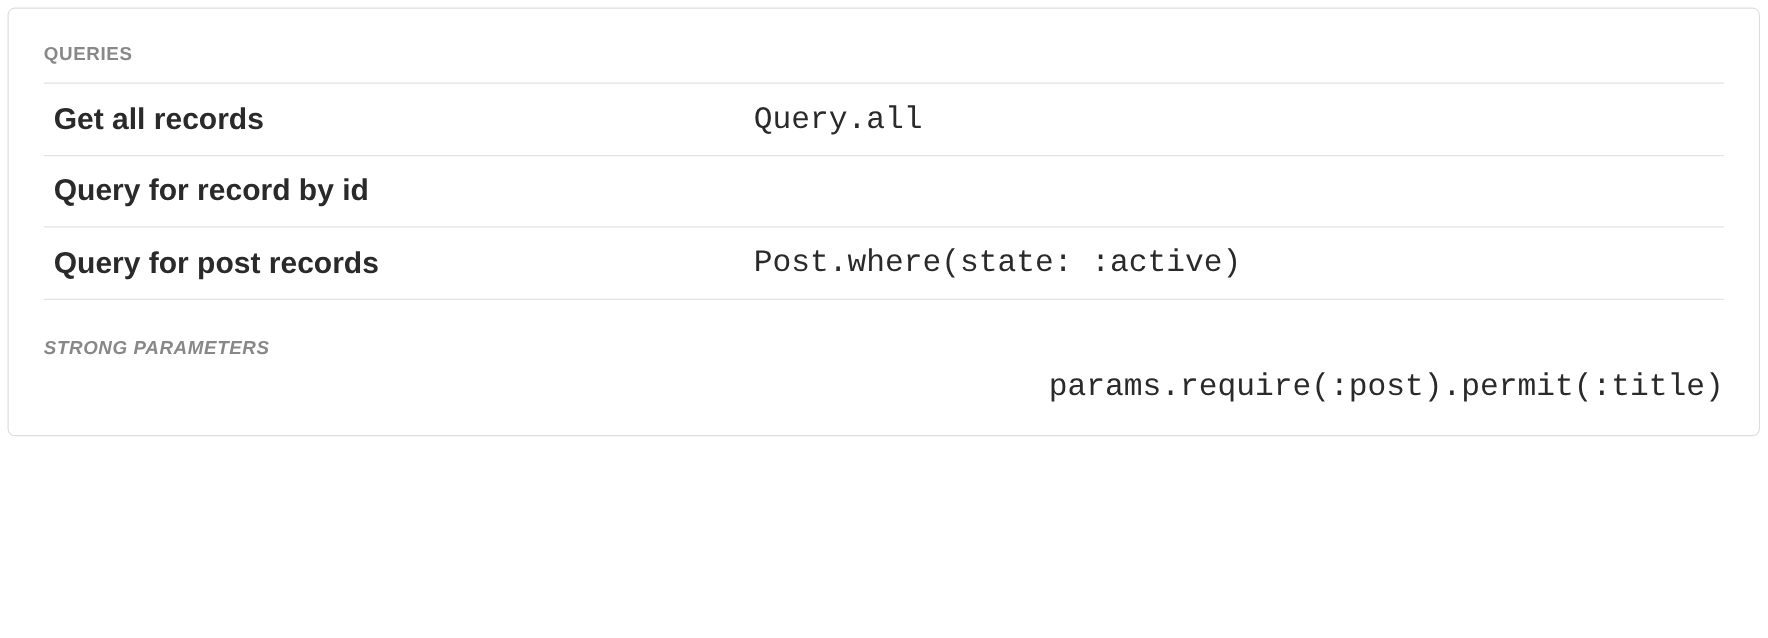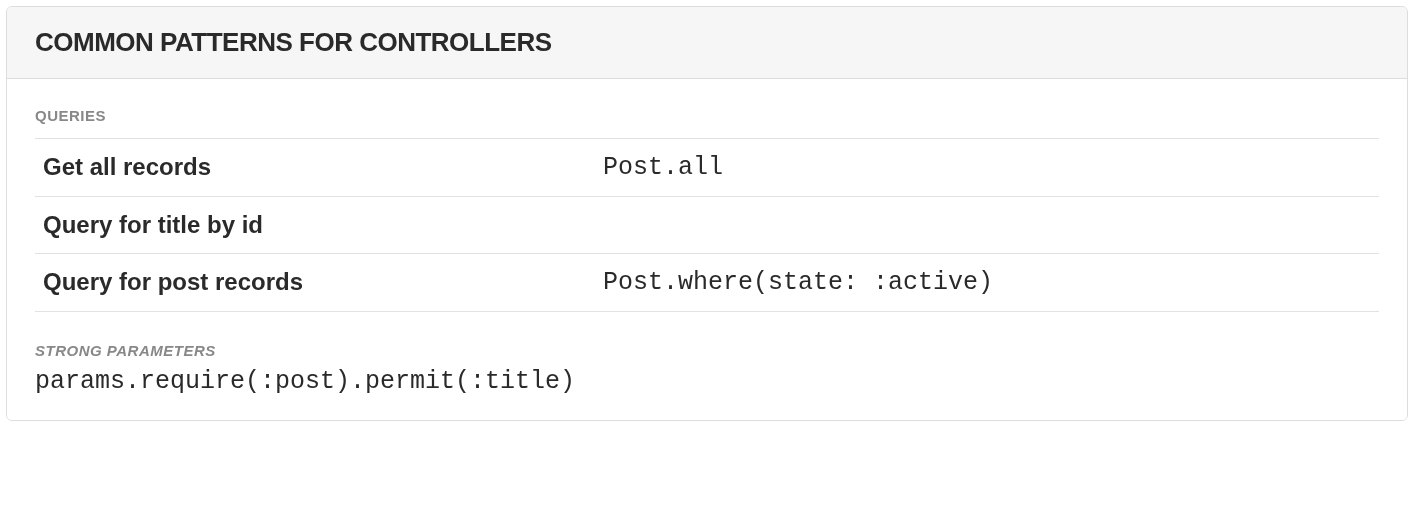--- a/index.html
+++ b/index.html
@@ -41,20 +41,21 @@
       padding-bottom: 14px;
       border-bottom: 1px solid #e2e2e2;
     }
     .section-heading.no-border {
       border-bottom: none;
       padding-bottom: 4px;
       font-style: italic;
     }
     .row {
       display: flex;
+      align-items: center;
       padding: 14px 0 14px 8px;
       border-bottom: 1px solid #e2e2e2;
     }
     .row:last-of-type {
       border-bottom: none;
     }
     .row-label {
       flex: 0 0 560px;
       font-size: 24px;
       font-weight: 700;
@@ -65,43 +66,41 @@
       font-size: 25px;
       color: #2a2a2a;
       letter-spacing: 0;
     }
     .code-line {
       font-family: "SFMono-Regular", Menlo, Consolas, "Liberation Mono", monospace;
       font-size: 25px;
       color: #2a2a2a;
       padding-top: 4px;
       letter-spacing: 0;
+      text-align: right;
     }
     .section-gap {
       height: 30px;
     }
   </style>
 </head>
 <body>
 
 <div class="panel">
-  <div class="panel-header">
-    <div class="panel-title">COMMON PATTERNS FOR CONTROLLERS</div>
-  </div>
   <div class="panel-body">
 
     <div class="section-heading">QUERIES</div>
 
     <div class="row">
       <div class="row-label">Get all records</div>
-      <div class="row-code">Post.all</div>
+      <div class="row-code">Query.all</div>
     </div>
 
     <div class="row">
-      <div class="row-label">Query for title by id</div>
+      <div class="row-label">Query for record by id</div>
     </div>
 
     <div class="row">
       <div class="row-label">Query for post records</div>
       <div class="row-code">Post.where(state: :active)</div>
     </div>
 
     <div class="section-gap"></div>
 
     <div class="section-heading no-border">STRONG PARAMETERS</div>

